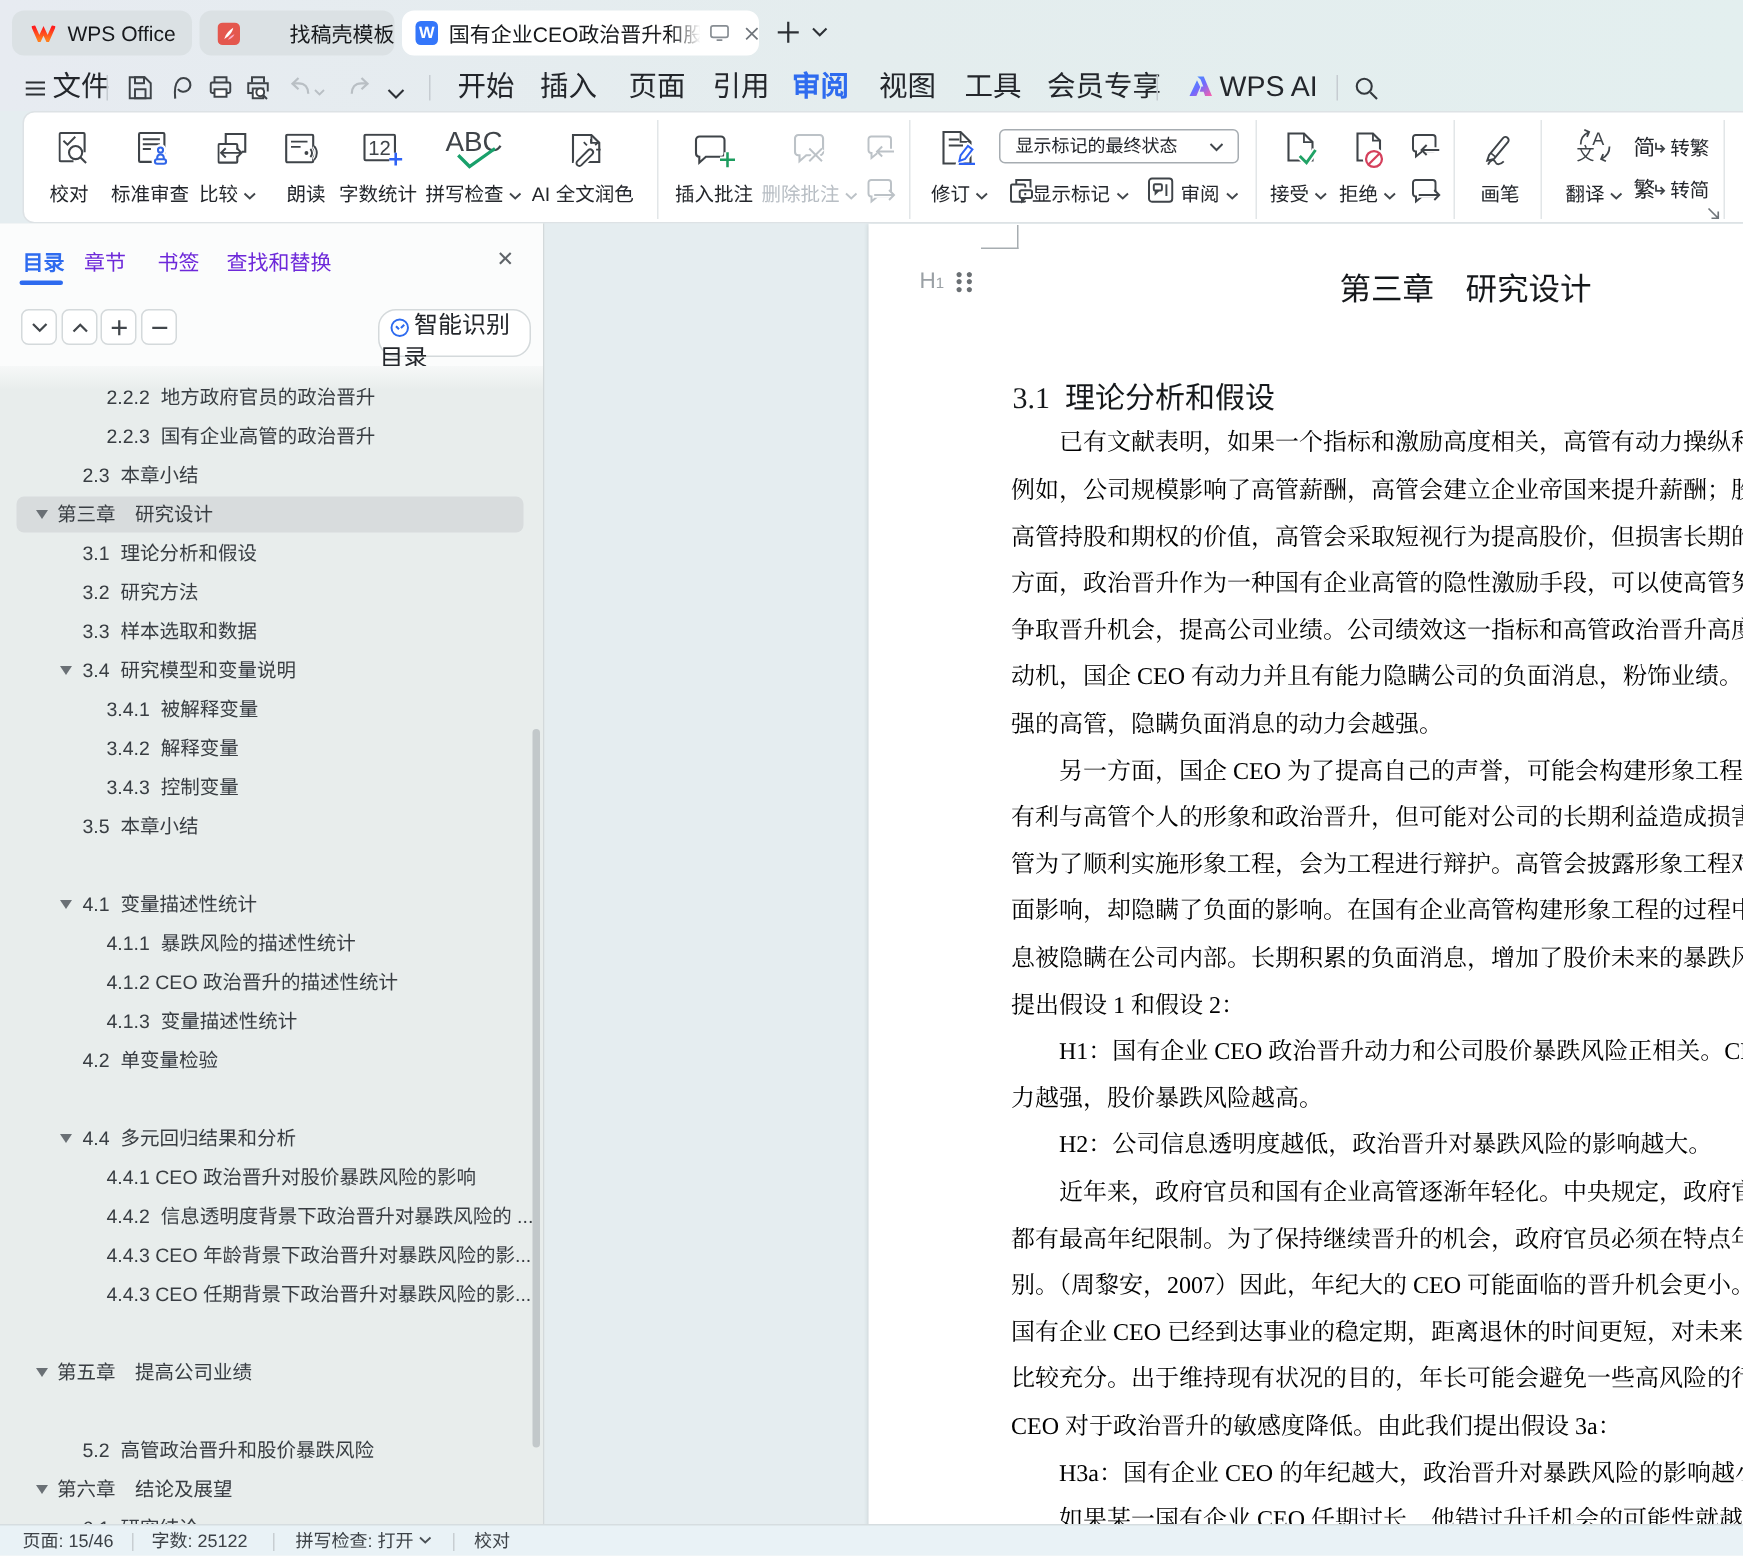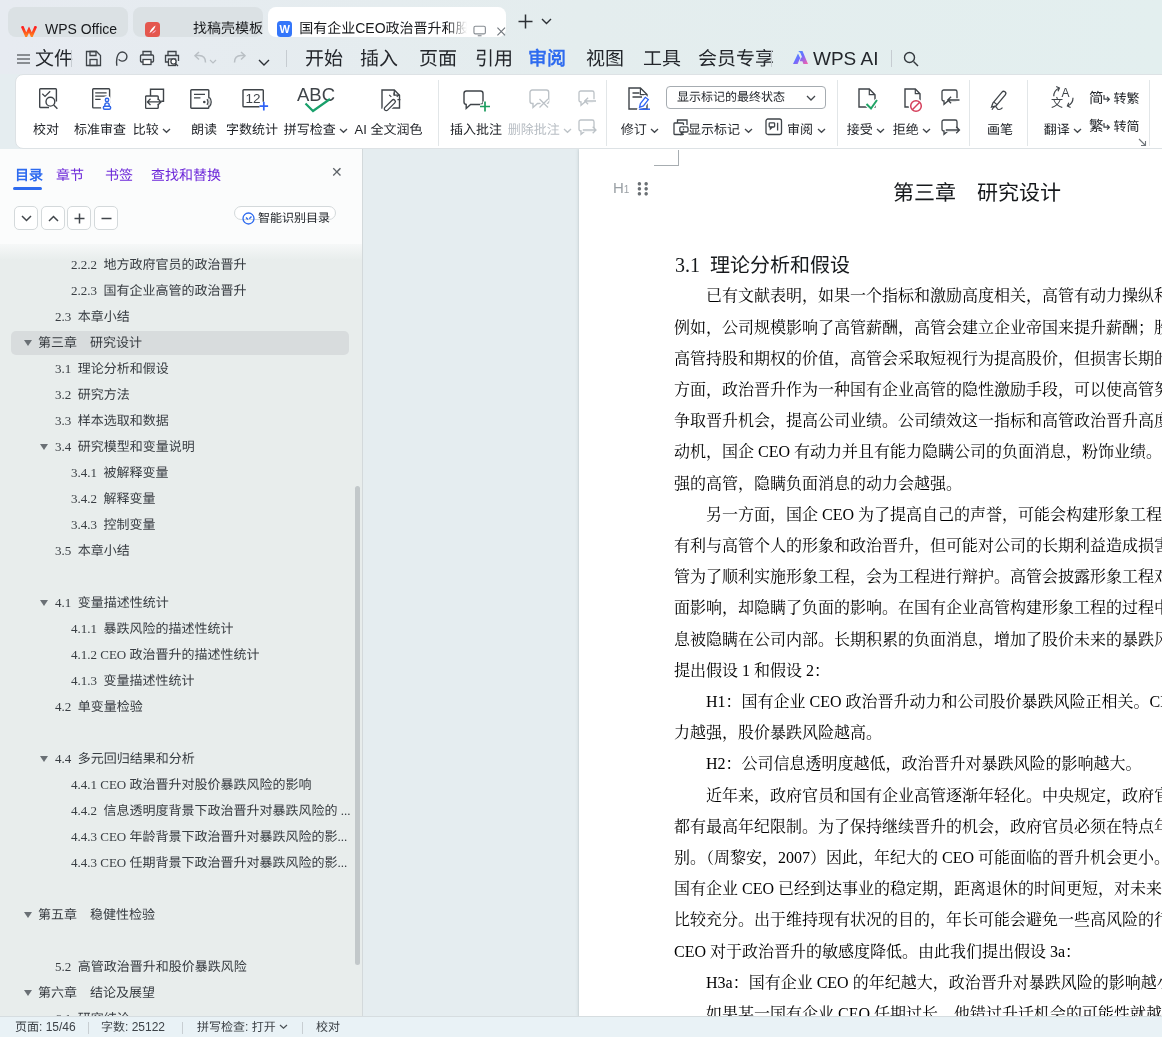--- a/index.html
+++ b/index.html
@@ -2,35 +2,35 @@
 <html lang="zh-CN"><head>
 <meta charset="utf-8">
 <style>
 * { margin:0; padding:0; box-sizing:border-box; }
 html,body { width:1162px; height:1037px; overflow:hidden; }
 body { font-family:"Liberation Sans", sans-serif; background:#e5edf0; position:relative; color:#21252a; }
 #topbg { position:absolute; left:0; top:0; width:1162px; height:74px; background:linear-gradient(90deg,#e7ebf1,#e4edee 50%,#e3efef); }
 .abs { position:absolute; }
 
 #tabbar { position:absolute; left:0; top:0; width:1162px; height:42px; }
-.tab { position:absolute; top:7px; height:30px; white-space:nowrap; border-radius:8px; display:flex; align-items:flex-end; font-size:14px; color:#17191c; }
+.tab { position:absolute; top:7px; height:30px; white-space:nowrap; border-radius:8px; display:flex; align-items:center; font-size:14px; color:#17191c; }
 #tab1 { left:8px; width:120px; background:#dbe1e4; }
 #tab2 { left:133px; width:130px; background:#dbe1e4;gap:26px; }
 #tab3 { left:268px; width:238px; background:#ffffff; }
 
 #menubar { position:absolute; left:0; top:42px; width:1031px; height:32px; font-size:19px; color:#23262b; }
 .mitem { position:absolute; top:6px; height:22px; line-height:22px; }
 .msep { position:absolute; top:8px; width:1px; height:17px; background:#c6ccd1; }
 
 #ribbon { position:absolute; left:15px; top:74px; width:1160px; height:75px; background:#ffffff; border:1px solid #dde2e5; border-radius:8px; }
 .rlabel { position:absolute; top:44px; font-size:13px; color:#23262b; white-space:nowrap; text-align:center; }
 .rdiv { position:absolute; top:5px; width:1px; height:66px; background:#e2e6e8; }
 .gray { color:#b8bec4 !important; }
 
-#sidebar { position:absolute; left:0; top:149px; width:363px; height:867px; background:#e8edec; border-right:1px solid #d3d9db;font-family:Liberation Serif, serif; }
+#sidebar { position:absolute; left:0; top:149px; width:363px; height:867px; background:#e8edec; border-right:1px solid #d3d9db; }
 #sidehead { position:absolute; left:0; top:0; width:362px; height:95px; background:#fbfcfc; }
 .stab { position:absolute; top:15px; font-size:14px; color:#6d28d9; }
 .sbtn { position:absolute; top:57px; width:24px; height:24px; background:#fff; border:1px solid #d4d9db; border-radius:5px; color:#41464b; text-align:center; }
 #toc { position:absolute; left:0; top:95px; width:362px; bottom:0; font-size:13px; color:#383d42; background:linear-gradient(#f6f8f8,#e8edec 16px); }
 .trow { position:absolute; left:0; width:362px; height:26px; line-height:26px; white-space:pre; overflow:hidden; }
 .tri { position:absolute; width:0; height:0; border-left:4.5px solid transparent; border-right:4.5px solid transparent; border-top:6px solid #6a7075; top:10px; }
 
 #docarea { position:absolute; left:363px; top:149px; width:799px; height:867px; background:#e5edf0; overflow:hidden; }
 #page { position:absolute; left:216px; top:0px; width:794px; height:880px; background:#ffffff; box-shadow:0 0 3px rgba(120,130,135,.45); }
 #doctext { position:absolute; left:0; top:0; width:799px; height:867px; font-family:"Liberation Serif","Noto Serif CJK SC",serif; color:#000; }
@@ -374,21 +374,21 @@
         </svg></div>
     <div class="sbtn" style="left:41px"><svg width="11" height="7" viewBox="0 0 11 7" fill="none" stroke="#41464b" stroke-width="1.5" style="margin-top:8px">
           <path d="M1 6l4.5-4.5L10 6"></path>
         </svg></div>
     <div class="sbtn" style="left:67px"><svg width="11" height="11" viewBox="0 0 11 11" fill="none" stroke="#41464b" stroke-width="1.5" style="margin-top:6px">
           <path d="M5.5 0.5v10M0.5 5.5h10"></path>
         </svg></div>
     <div class="sbtn" style="left:94px"><svg width="11" height="11" viewBox="0 0 11 11" fill="none" stroke="#41464b" stroke-width="1.5" style="margin-top:6px">
           <path d="M0.5 5.5h10"></path>
         </svg></div>
-    <div class="abs" style="left:234px;top:57px;width:102px;height:14px;background:#fff;border:1px solid #d4d9db;border-radius:12px;font-size:12px;line-height:22px;color:#23262b"><svg width="13" height="13" viewBox="0 0 13 13" fill="none" stroke="#2e6bef" stroke-width="1.3" style="position:absolute;left:7px;top:5px">
+    <div class="abs" style="left:252px;top:57px;width:102px;height:32px;background:#fff;border:1px solid #d4d9db;border-radius:12px;font-size:16px;line-height:22px;color:#23262b"><svg width="13" height="13" viewBox="0 0 13 13" fill="none" stroke="#2e6bef" stroke-width="1.3" style="position:absolute;left:7px;top:5px">
           <circle cx="6.5" cy="6.5" r="5.5"></circle>
           <path d="M4 5.5l2 2M9.5 4.5l-2.2 2.2" stroke-width="1.4"></path>
         </svg><span style="margin-left:23px">智能识别目录</span></div>
   </div>
   <div id="toc">
     <div class="trow" style="top:8px"><span style="margin-left:71px">2.2.2  地方政府官员的政治晋升</span></div>
     <div class="trow" style="top:34px"><span style="margin-left:71px">2.2.3  国有企业高管的政治晋升</span></div>
     <div class="trow" style="top:60px"><span style="margin-left:55px">2.3  本章小结</span></div>
     <div class="trow" style="top:86px"><div class="abs" style="left:11px;top:1px;width:338px;height:24px;background:#d8dcdd;border-radius:5px"></div><i class="tri" style="left:24px"></i><span style="margin-left:38px;position:relative">第三章　研究设计</span></div>
     <div class="trow" style="top:112px"><span style="margin-left:55px">3.1  理论分析和假设</span></div>
@@ -402,21 +402,21 @@
     <div class="trow" style="top:346px"><i class="tri" style="left:40px"></i><span style="margin-left:55px">4.1  变量描述性统计</span></div>
     <div class="trow" style="top:372px"><span style="margin-left:71px">4.1.1  暴跌风险的描述性统计</span></div>
     <div class="trow" style="top:398px"><span style="margin-left:71px">4.1.2 CEO 政治晋升的描述性统计</span></div>
     <div class="trow" style="top:424px"><span style="margin-left:71px">4.1.3  变量描述性统计</span></div>
     <div class="trow" style="top:450px"><span style="margin-left:55px">4.2  单变量检验</span></div>
     <div class="trow" style="top:502px"><i class="tri" style="left:40px"></i><span style="margin-left:55px">4.4  多元回归结果和分析</span></div>
     <div class="trow" style="top:528px"><span style="margin-left:71px">4.4.1 CEO 政治晋升对股价暴跌风险的影响</span></div>
     <div class="trow" style="top:554px"><span style="margin-left:71px">4.4.2  信息透明度背景下政治晋升对暴跌风险的 ...</span></div>
     <div class="trow" style="top:580px"><span style="margin-left:71px">4.4.3 CEO 年龄背景下政治晋升对暴跌风险的影...</span></div>
     <div class="trow" style="top:606px"><span style="margin-left:71px">4.4.3 CEO 任期背景下政治晋升对暴跌风险的影...</span></div>
-    <div class="trow" style="top:658px"><i class="tri" style="left:24px"></i><span style="margin-left:38px">第五章　稳健性检验</span></div>
+    <div class="trow" style="top:658px"><i class="tri" style="left:24px"></i><span style="margin-left:38px">第五章　提高公司业绩</span></div>
     <div class="trow" style="top:710px"><span style="margin-left:55px">5.2  高管政治晋升和股价暴跌风险</span></div>
     <div class="trow" style="top:736px"><i class="tri" style="left:24px"></i><span style="margin-left:38px">第六章　结论及展望</span></div>
     <div class="trow" style="top:762px"><span style="margin-left:55px">6.1  研究结论</span></div>
     <div class="abs" style="left:355px;top:242px;width:5px;height:479px;background:#c2c8ca;border-radius:3px"></div>
   </div>
 </div>
 
 <div id="docarea">
   <div id="page"></div>
   <div id="doctext">

